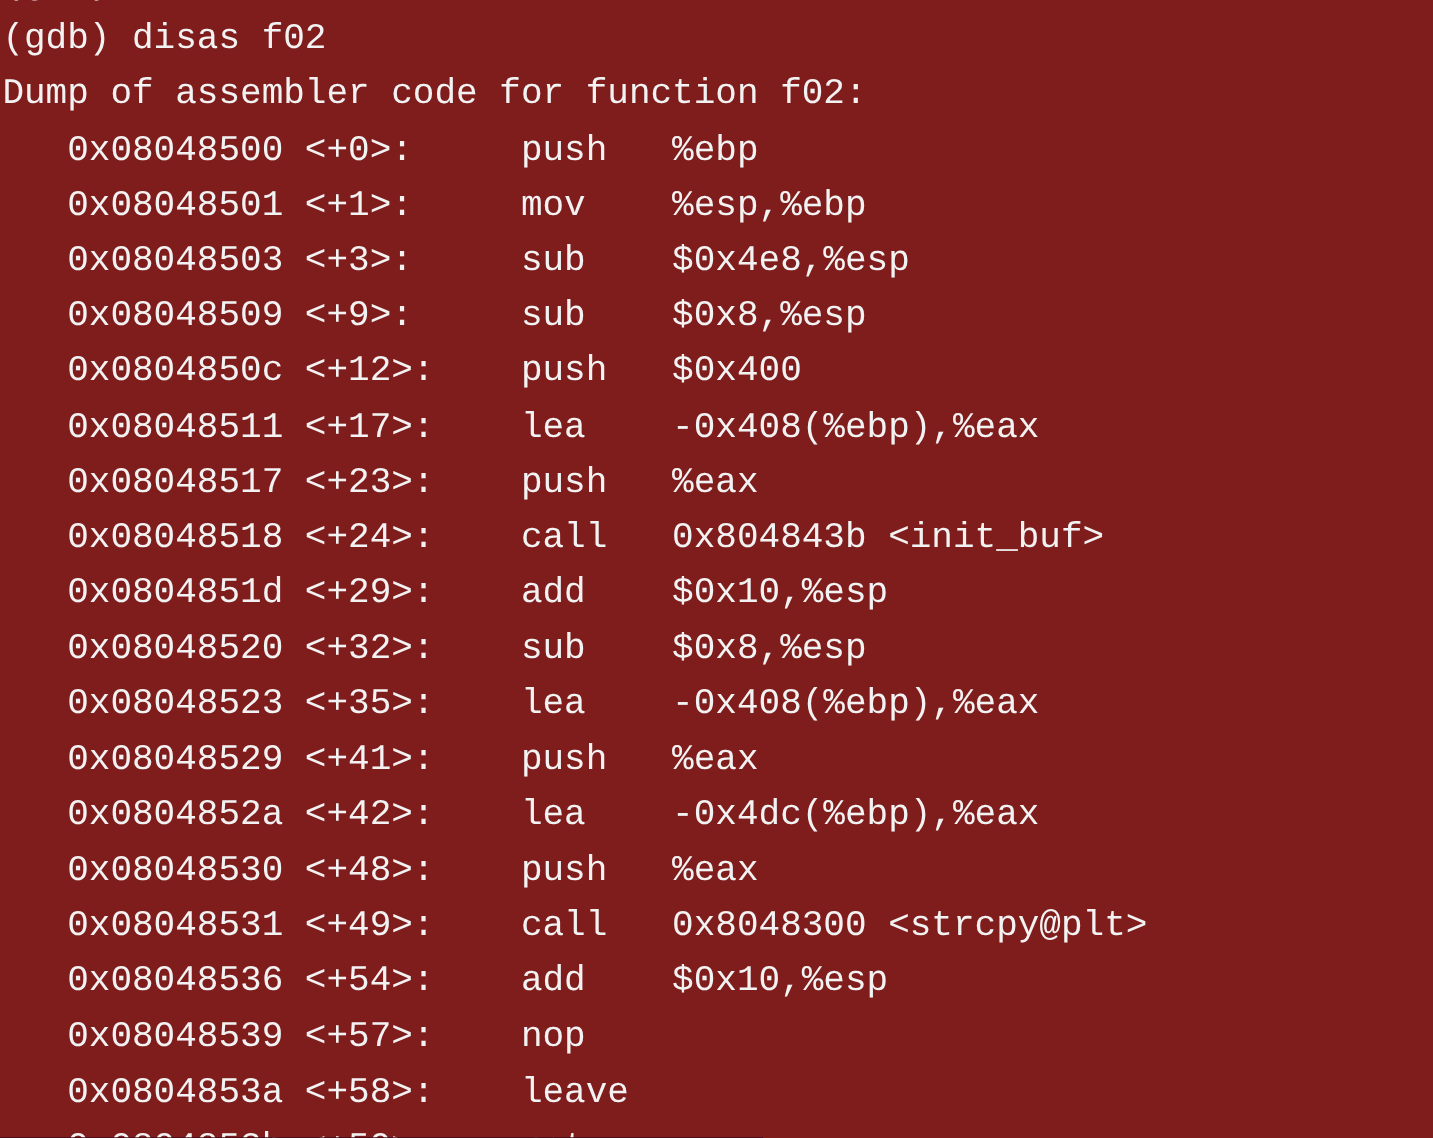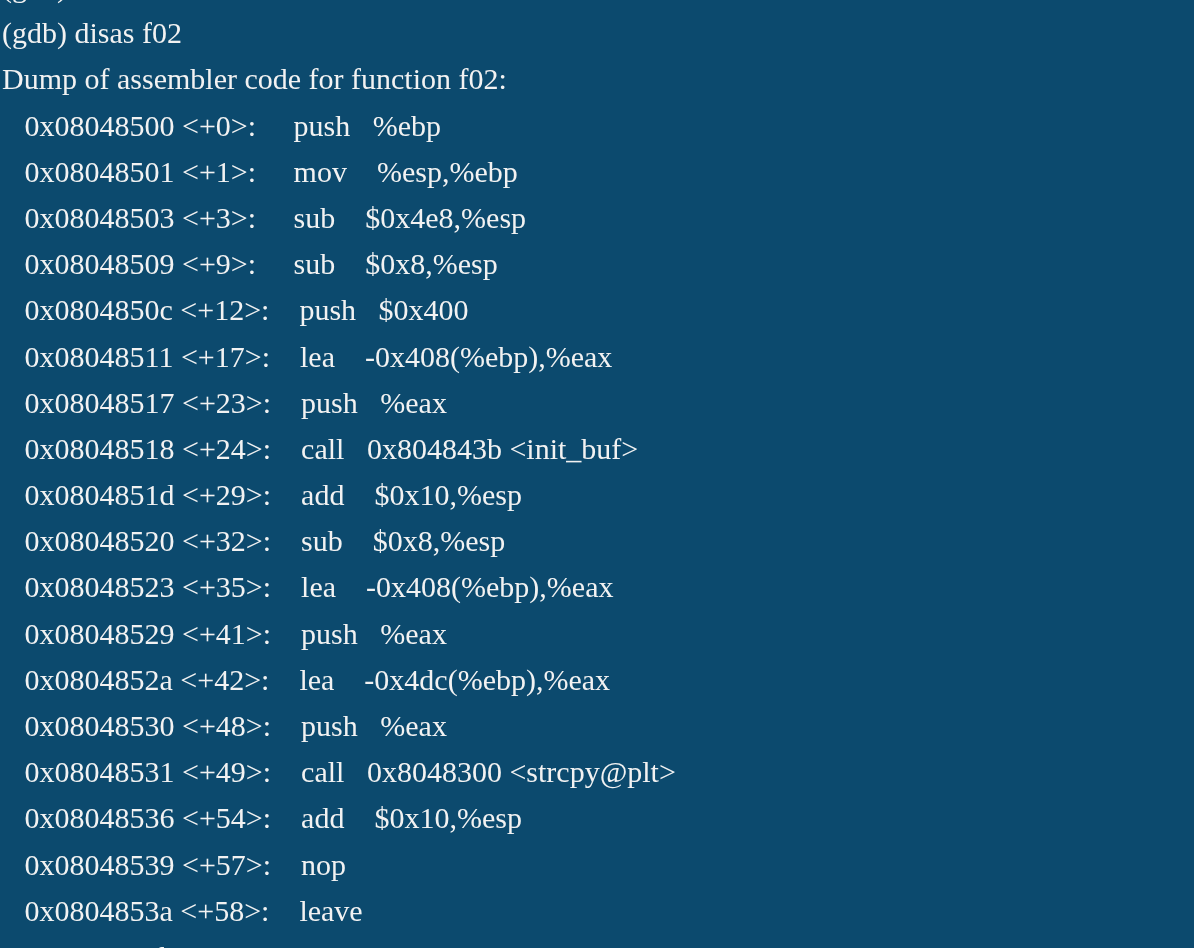--- a/index.html
+++ b/index.html
@@ -6,22 +6,22 @@
   html, body {
     margin: 0;
     padding: 0;
     background: #2d0922;
   }
   #terminal {
     position: relative;
     width: 1194px;
     height: 948px;
     overflow: hidden;
-    background: #0c4a6e;
-    font-family: Liberation Serif, serif;
+    background: #7f1d1d;
+    font-family: Liberation Mono, monospace;
     font-size: 30px;
     line-height: 46.2px;
     color: #f2f2f2;
     -webkit-font-smoothing: antialiased;
   }
   #screen {
     position: absolute;
     left: 0;
     
     top: -36px;

